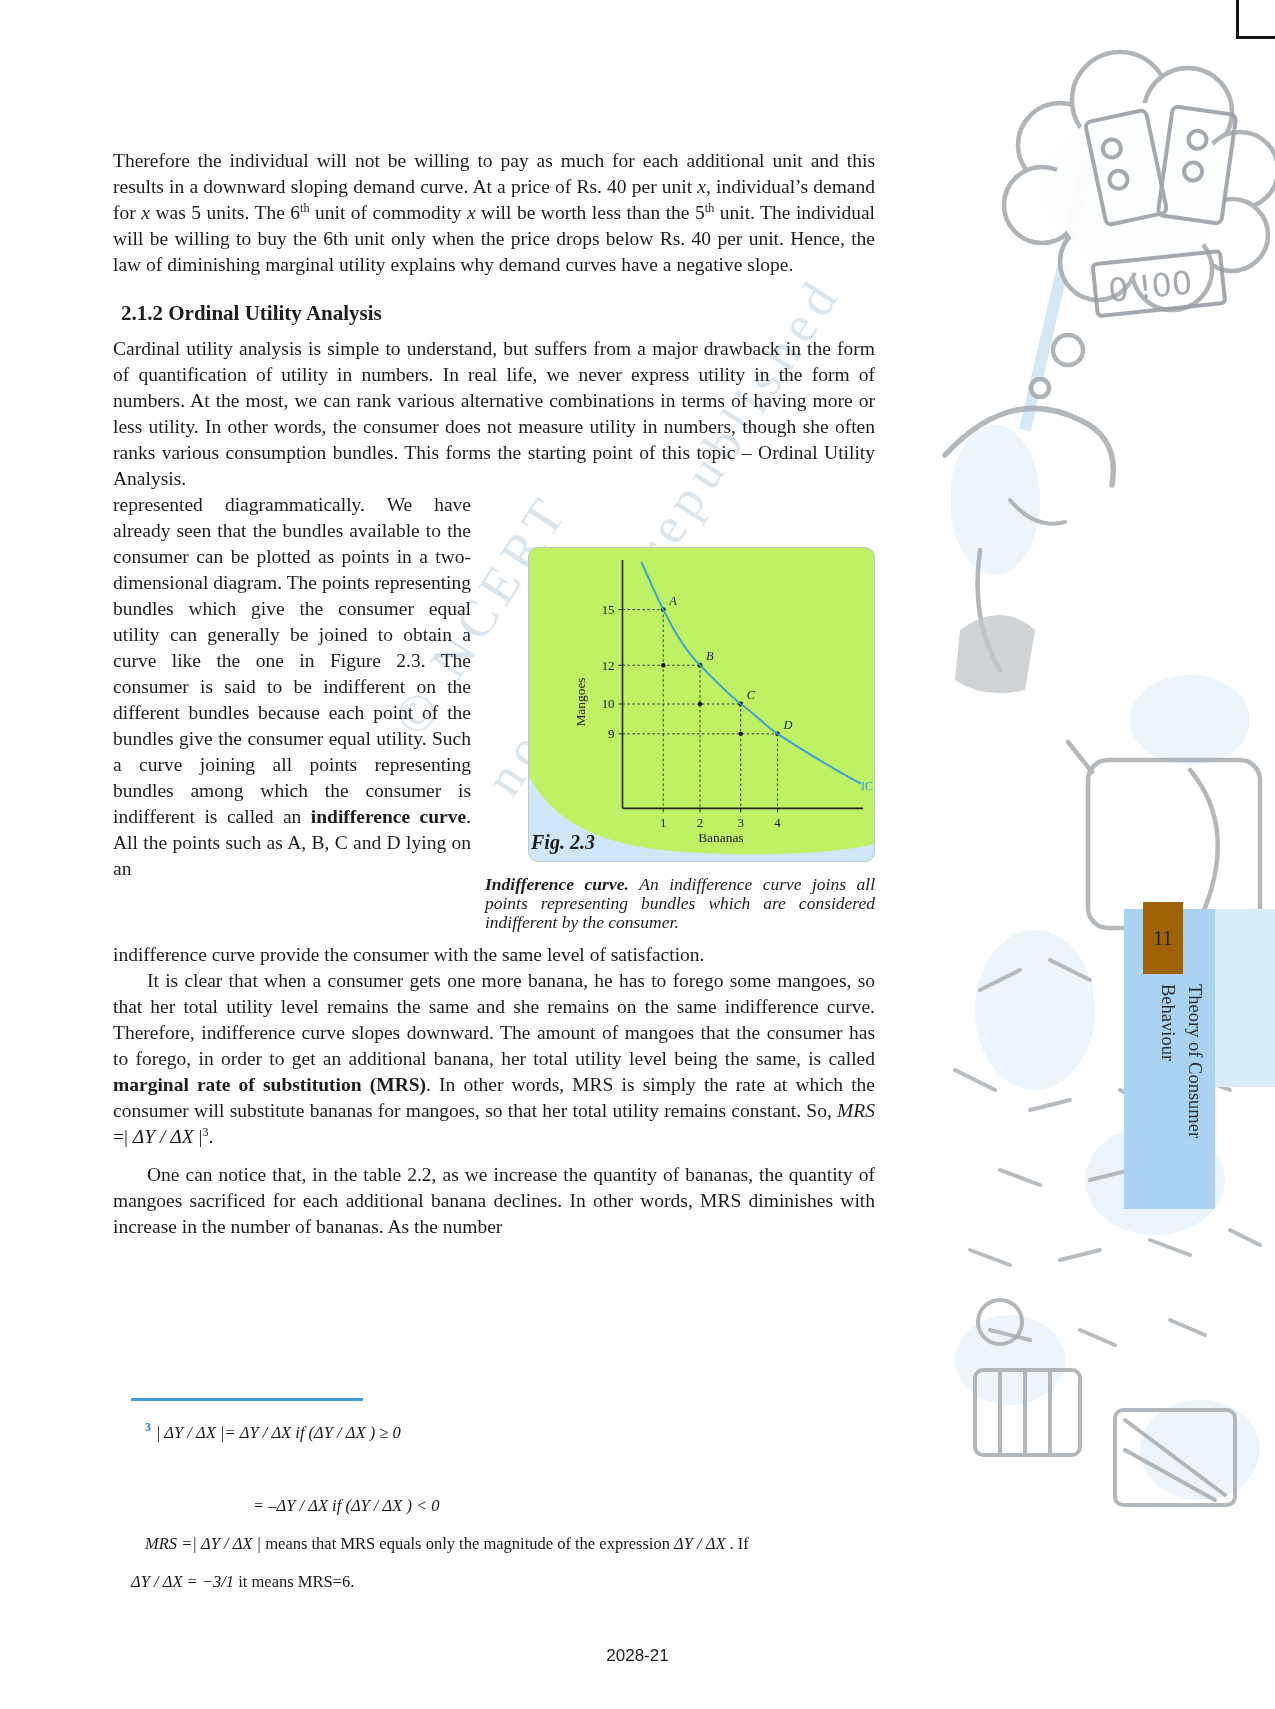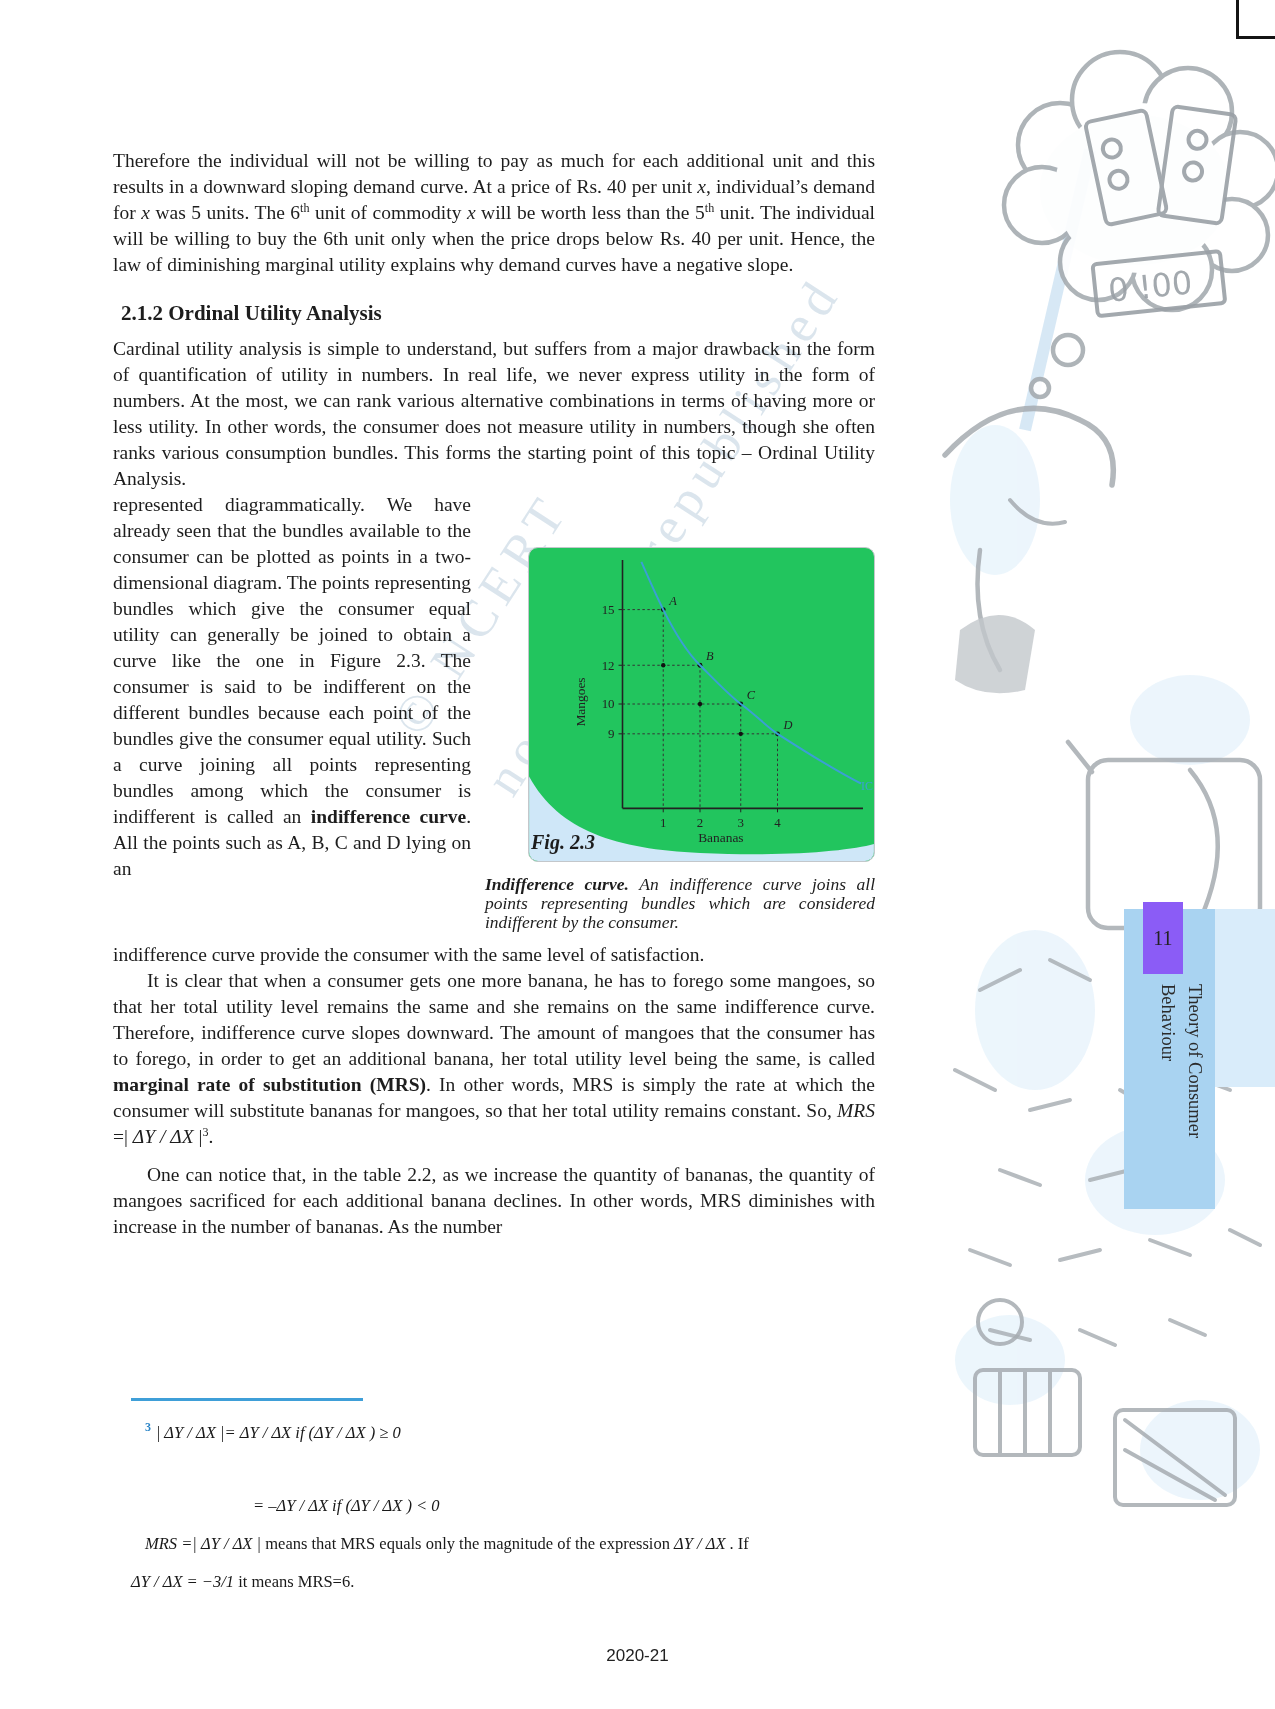--- a/index.html
+++ b/index.html
@@ -13,40 +13,40 @@
   .sketch{position:absolute;left:940px;top:30px;width:335px;height:1520px;pointer-events:none;}
   
   .watermark{position:absolute;left:360px;top:700px;width:640px;pointer-events:none;
              transform:rotate(-57deg);transform-origin:left top;
              font-family:"Liberation Serif",serif;color:rgba(146,176,199,0.33);
              font-size:52px;letter-spacing:8px;white-space:nowrap;}
   .watermark div{line-height:110px;}
   
   .tab-band{position:absolute;left:1124px;top:909px;width:91px;height:300px;background:#a9d3f1;}
   .tab-light{position:absolute;left:1215px;top:909px;width:60px;height:178px;background:#d9ecfa;}
-  .pagenum-box{position:absolute;left:1143px;top:902px;width:40px;height:72px;background:#8b5cf6;
+  .pagenum-box{position:absolute;left:1143px;top:902px;width:40px;height:72px;background:#a16207;
                display:flex;align-items:center;justify-content:center;font-size:20px;color:#222;}
   .tab-title{position:absolute;left:1124px;top:984px;width:84px;height:192px;
              writing-mode:vertical-rl;text-orientation:sideways;
              font-size:18.5px;line-height:27px;color:#2b2b2b;padding-right:6px;}
   
   .main{position:absolute;left:113px;top:148px;width:762px;
         font-size:19.5px;line-height:26px;text-align:justify;}
   .main p{margin:0;}
   .main h2{font-size:21px;margin:22px 0 10px 8px;font-family:"Liberation Serif",serif;}
   .indent{text-indent:34px;}
   .r-i{font-style:italic;}
   .r-b{font-weight:bold;}
   .r-bi{font-weight:bold;font-style:italic;}
   .r-m{font-style:italic;}
   .r-sup{vertical-align:super;font-size:0.62em;line-height:0;}
   
   .fig-float{float:right;width:390px;margin:55px 0 10px 14px;}
   .chart-box{margin-left:43px;width:347px;height:315px;border:1.5px solid #c3c7cb;
-             border-radius:10px;background:#22c55e;position:relative;box-sizing:border-box;overflow:hidden;}
+             border-radius:10px;background:#bef264;position:relative;box-sizing:border-box;overflow:hidden;}
   .chart-box svg{display:block;width:100%;height:100%;}
   #ic-chart text{font-family:"Liberation Serif",serif;}
   .fig-label{position:absolute;left:2px;bottom:6px;font-weight:bold;font-style:italic;
              font-size:20px;color:#1c1c1c;}
   .fig-caption{margin-top:13px;font-size:17.5px;line-height:19px;text-align:justify;}
   .clearr{clear:right;}
   .sp-top{margin-top:12px !important;}
   
   .footnote{position:absolute;left:131px;top:1398px;width:770px;font-size:16.5px;color:#191919;}
   .fn-rule{width:232px;height:3px;background:#3f9fd8;margin-bottom:12px;}
@@ -223,15 +223,15 @@
   <div class="footnote">
     <div class="fn-rule"></div>
     <div class="fn-line fn-l1">
       <sup class="fn-marker">3</sup><span><span class="r-m">| ΔY / ΔX |= ΔY / ΔX if (ΔY / ΔX ) ≥ 0</span></span>
     </div>
     <div class="fn-line fn-indent"><span class="r-m">= –ΔY / ΔX if (ΔY / ΔX ) &lt; 0</span></div>
     <div class="fn-line fn-l3"><span class="r-m">MRS =| ΔY / ΔX | </span><span>means that MRS equals only the magnitude of the expression </span><span class="r-m">ΔY / ΔX</span><span> . If</span></div>
     <div class="fn-line"><span class="r-m">ΔY / ΔX = −3/1</span><span>  it means MRS=6.</span></div>
   </div>
 
-  <div class="footer">2020-21</div>
+  <div class="footer">2028-21</div>
 
 </div>
 
 </body></html>

